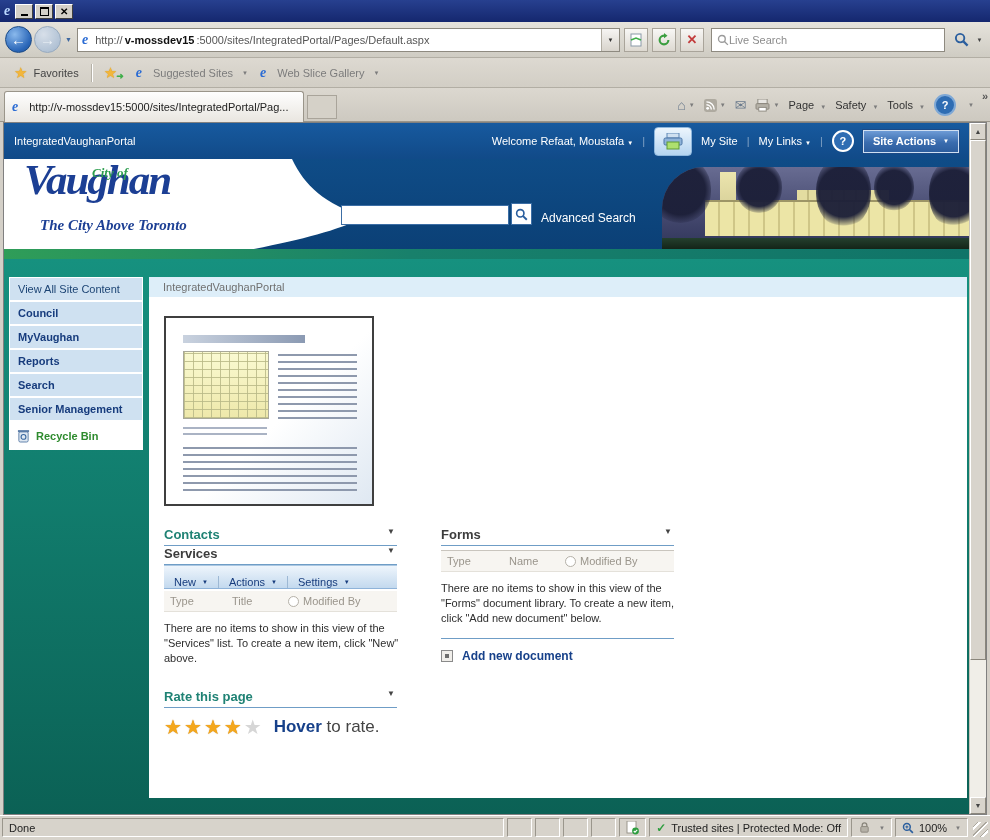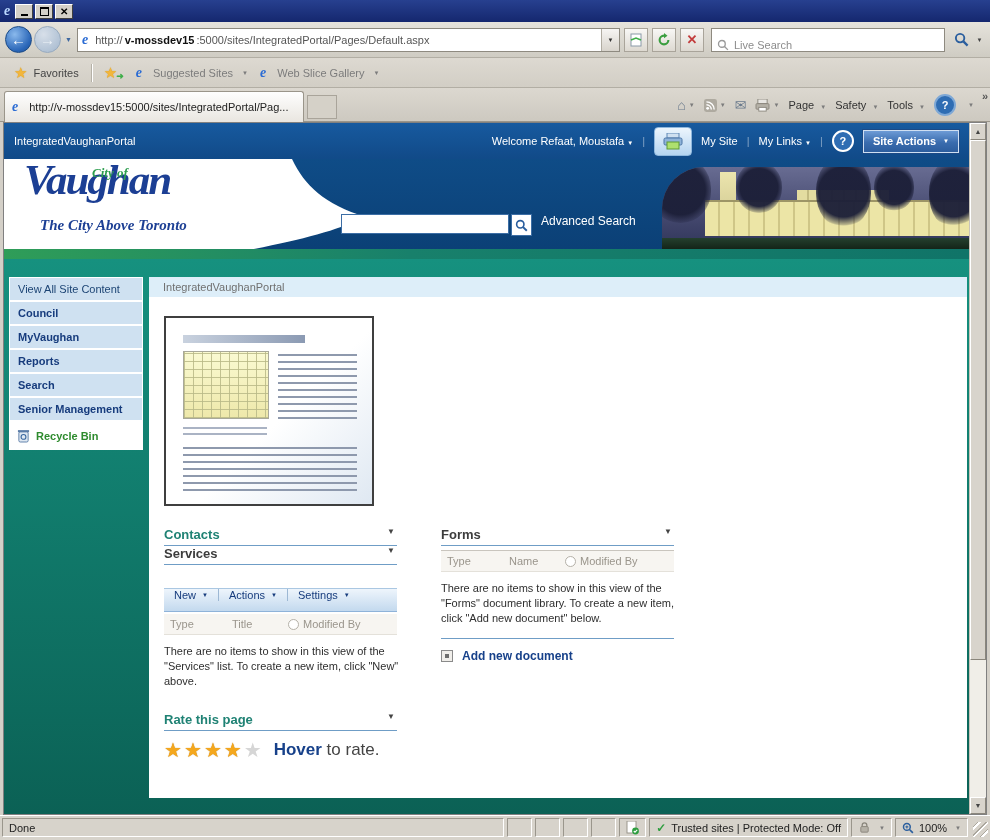--- a/index.html
+++ b/index.html
@@ -30,21 +30,21 @@
   .histcaret{font-size:7px;color:#3f68a0;margin:0 5px 0 4px}
   .addr{display:flex;align-items:center;background:#fff;border:1px solid #8e8a80;height:24px;box-sizing:border-box;
     padding-left:4px;flex:1;color:#555;gap:2px;overflow:hidden;white-space:nowrap}
   .addr .host{font-weight:bold;color:#111}
   .addr-drop{width:17px;height:100%;margin-left:auto;background:linear-gradient(#f6f5f3,#d8d4cc);
     border-left:1px solid #b0aca2;display:flex;align-items:center;justify-content:center;font-size:6px;color:#333}
   .sqbtn{width:24px;height:24px;box-sizing:border-box;margin-left:4px;background:linear-gradient(#f8f7f5,#ddd9d1);
     border:1px solid #a9a49a;display:flex;align-items:center;justify-content:center}
   .stop-x{color:#c23b3b;font-weight:bold;font-size:13px}
   .lsearch{width:234px;height:24px;box-sizing:border-box;background:#fff;border:1px solid #8e8a80;margin-left:7px;
-    display:flex;align-items:flex-end;padding:0 5px;color:#8c8c8c;gap:5px}
+    display:flex;align-items:center;padding:0 5px;color:#8c8c8c;}
   .gobtn{width:26px;height:24px;box-sizing:border-box;margin-left:3px;display:flex;align-items:center;justify-content:center;color:#2a5e9e}
   .gocaret{width:11px;font-size:6px;color:#444;display:flex;justify-content:center}
 
   
   .favrow{position:absolute;top:58px;left:0;width:100%;height:30px;box-sizing:border-box;
     background:linear-gradient(#ddd9d1,#d2cec5);border-bottom:1px solid #b2aea4;
     display:flex;align-items:center;padding:0 8px;color:#444}
   .star-gold{color:#f2b63c;font-size:15px;text-shadow:0 0 1px #c78a14}
   .favbtn{display:flex;align-items:center;gap:6px;padding:0 6px;height:22px}
   .vdiv{width:1px;height:18px;background:#b5b1a7;box-shadow:1px 0 0 #fff;margin:0 6px}
@@ -88,21 +88,21 @@
     border:1px solid #cfdff2;box-shadow:0 0 0 1px #1c4a86;color:#fff;font-weight:bold;
     display:flex;align-items:center;gap:7px}
   .caret-w{font-size:6px}
 
   
   .banner{position:relative;height:90px;background:linear-gradient(#0f4c87,#0b4076)}
   .swoosh{position:absolute;left:0;top:0;width:430px;height:90px}
   .logo-cityof{position:absolute;left:88px;top:6px;font:italic bold 13px "Liberation Serif",serif;color:#2e9e4f}
   .logo-name{position:absolute;left:20px;top:-4px;font:italic bold 43px "Liberation Serif",serif;color:#1c3f94;letter-spacing:-2px}
   .logo-tagline{position:absolute;left:36px;top:58px;font:italic bold 15px "Liberation Serif",serif;color:#1c3f94}
-  .banner-search{position:absolute;left:337px;top:55px;display:flex;align-items:flex-start}
+  .banner-search{position:absolute;left:337px;top:44px;display:flex;align-items:flex-end}
   .bsearch-input{width:168px;height:20px;border:1px solid #3c6ea5;background:#fff;box-sizing:border-box}
   .mag-btn{width:21px;height:22px;background:#fff;border:1px solid #3c6ea5;margin-left:2px;box-sizing:border-box;
     display:flex;align-items:center;justify-content:center;color:#2a5e9e}
   .adv{color:#fff;margin-left:9px;font-size:12px}
   .photo{position:absolute;left:658px;top:8px;right:0;bottom:0;border-top-left-radius:42px;overflow:hidden;
     background:linear-gradient(#686c92,#44486e 60%,#30355a)}
   .ph-building{position:absolute;left:14%;right:0;top:40%;height:42%;
     background:repeating-linear-gradient(90deg,#ece5a6 0 13px,#cfc687 13px 15px);border-top:2px solid #9d9566}
   .ph-wing{position:absolute;left:44%;width:30%;top:28%;height:16%;
     background:repeating-linear-gradient(90deg,#e3dca0 0 10px,#c2ba80 10px 12px)}
@@ -142,21 +142,21 @@
   .col-left,.col-right{width:233px}
 
   .wp-header{display:flex;align-items:flex-start;border-bottom:1px solid #6f9dc6;padding-bottom:3px}
   .wp-title{font-size:13px;font-weight:bold}
   .teal>.wp-title{color:#1f8274}
   .dark>.wp-title{color:#3c3c3c}
   .wp-caret{margin-left:auto;font-size:8px;color:#444;padding-right:2px}
 
   .test-content{font-size:12px;color:#555;padding:7px 0 20px}
 
-  .svc-toolbar{display:flex;align-items:flex-start;height:22px;margin-top:23px;color:#173c7d;
+  .svc-toolbar{display:flex;align-items:flex-end;height:22px;margin-top:0;color:#173c7d;
     background:linear-gradient(#eef5fc,#c3d9ee);border-top:1px solid #aac7e2;border-bottom:1px solid #8fb3d9}
   .tb-item{display:flex;align-items:center;gap:6px;padding:0 10px}
   .tb-item.sep{border-right:1px solid #9db8d4}
   .tb-caret{font-size:6px}
 
   .cols-row{display:flex;align-items:center;height:20px;color:#9a958c;background:#f7f5f1;
     border-bottom:1px solid #e4e1da;margin-top:2px}
   .cols-row.forms{border-top:1px solid #c9c5be;margin-top:4px}
   .colw1{width:62px;padding-left:6px}
   .colw2{width:56px}

